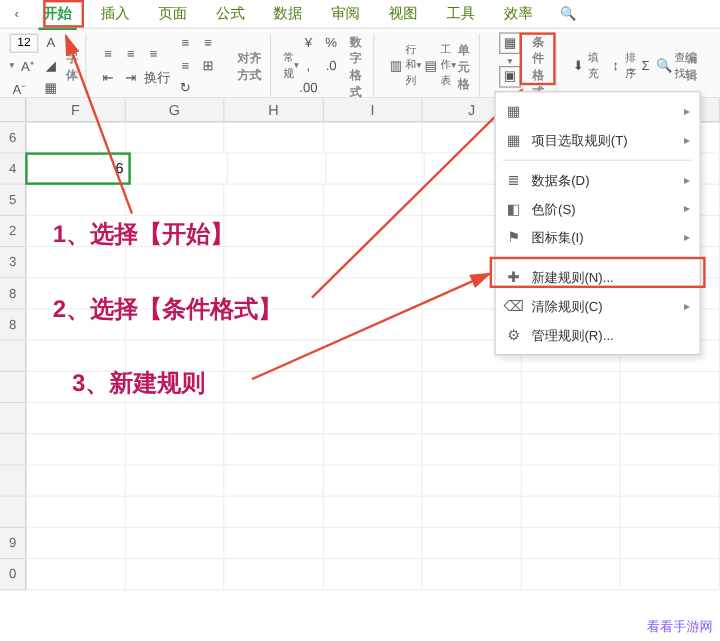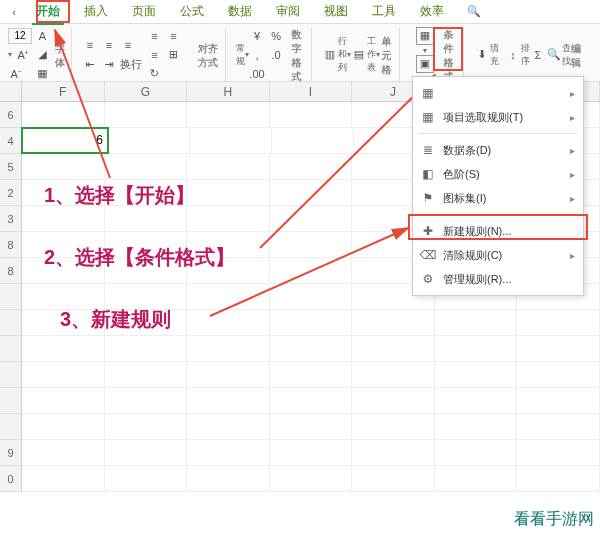--- a/index.html
+++ b/index.html
@@ -215,22 +215,22 @@
   svg.arrows {
     position: absolute;
     top: 0; left: 0;
     width: 600px; height: 534px;
     pointer-events: none;
     z-index: 4;
   }
   .watermark {
     position: absolute;
     right: 6px; bottom: 4px;
-    font-size: 16px;
-    color: #0f766e;
+    font-size: 11px;
+    color: #8b5cf6;
     z-index: 2;
   }
   .big-btn {
     display: flex;
     flex-direction: column;
     align-items: center;
     gap: 1px;
     width: 30px;
     cursor: pointer;
     font-size: 10px;

